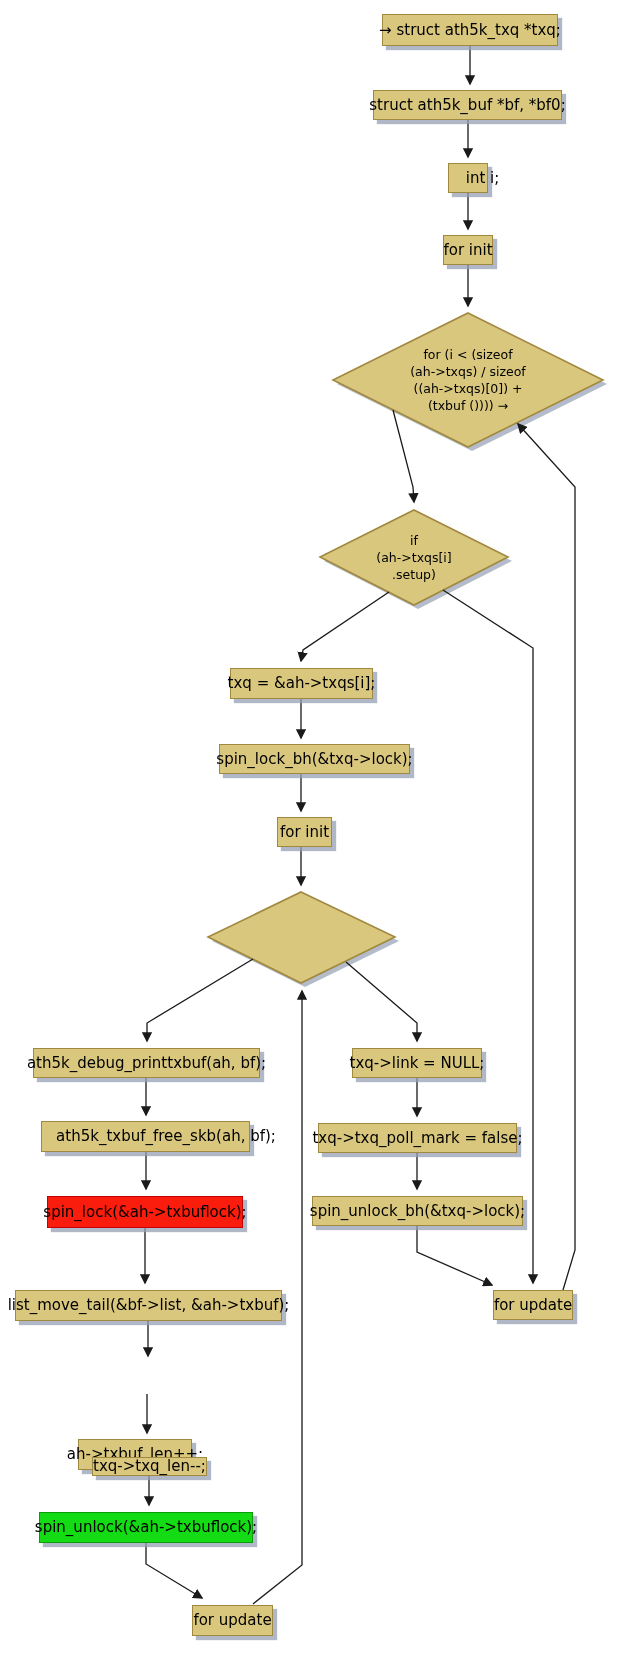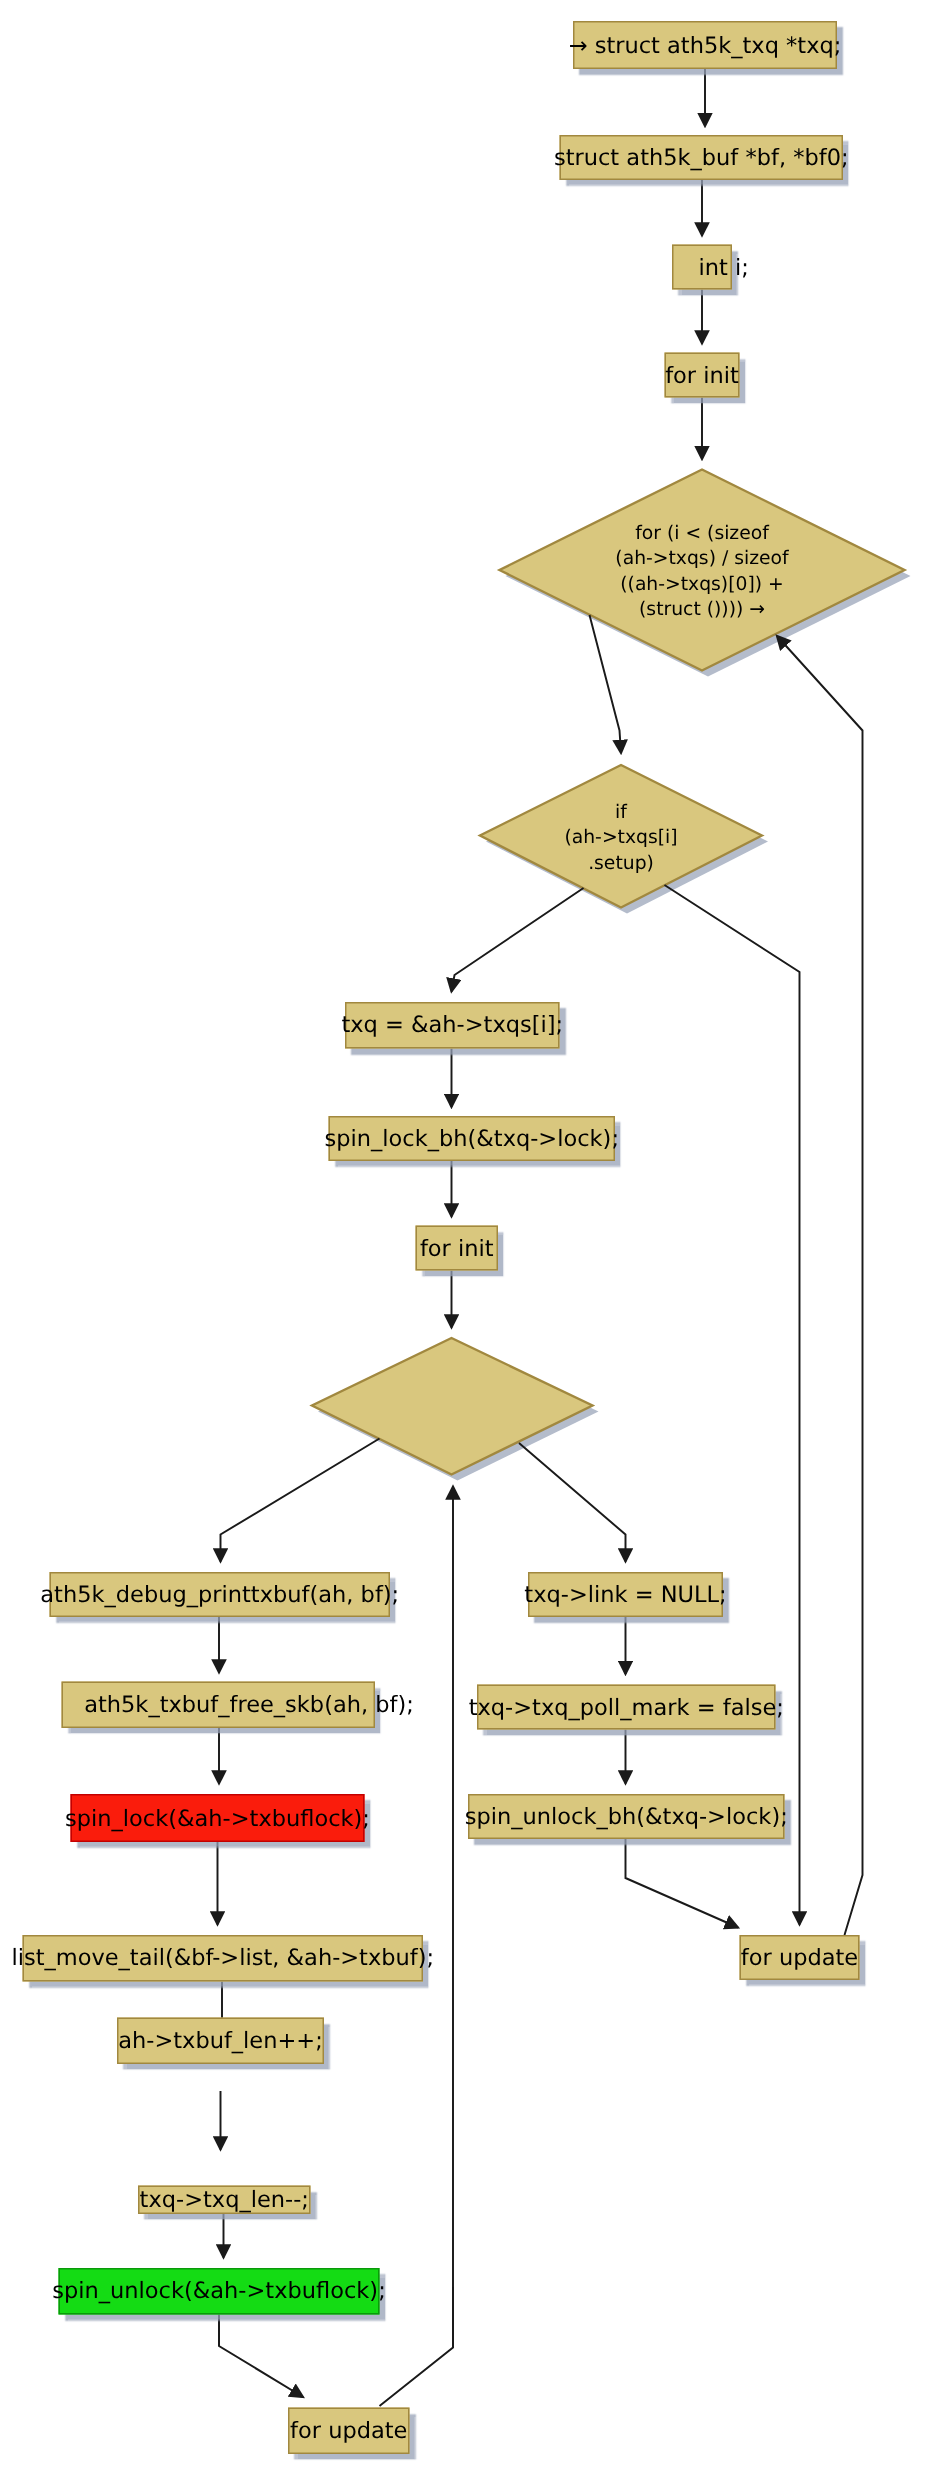--- a/index.html
+++ b/index.html
@@ -81,42 +81,42 @@
       <polyline points="417,1226 417,1252 492,1285" marker-end="url(#arrow)"></polyline>
       <polyline points="443,590 533,648 533,1283" marker-end="url(#arrow)"></polyline>
       <polyline points="563,1290 575,1250 575,487 518,424" marker-end="url(#arrow)"></polyline>
     </g>
   </svg>
 
   <div class="dtext" style="left:333px;top:313px;width:270px;height:134px;">
     <span>for (i &lt; (sizeof</span>
     <span>(ah-&gt;txqs) / sizeof</span>
     <span>((ah-&gt;txqs)[0]) +</span>
-    <span>(struct ()))) →</span>
+    <span>(txbuf ()))) →</span>
   </div>
   <div class="dtext" style="left:320px;top:510px;width:188px;height:95px;">
     <span>if</span>
     <span>(ah-&gt;txqs[i]</span>
     <span>.setup)</span>
   </div>
 
   <div class="node" style="left:382px;top:14px;width:176px;height:32px;">→ struct ath5k_txq *txq;</div>
   <div class="node" style="left:373px;top:90px;width:189px;height:30px;">struct ath5k_buf *bf, *bf0;</div>
   <div class="node" style="left:448px;top:163px;width:40px;height:30px;padding-left:29px;">int i;</div>
   <div class="node" style="left:443px;top:235px;width:50px;height:30px;">for init</div>
 
   <div class="node" style="left:230px;top:668px;width:143px;height:31px;">txq = &amp;ah-&gt;txqs[i];</div>
   <div class="node" style="left:207px;top:744px;width:191px;height:30px;margin-left:12px;">spin_lock_bh(&amp;txq-&gt;lock);</div>
   <div class="node" style="left:277px;top:817px;width:55px;height:30px;">for init</div>
 
   <div class="node" style="left:33px;top:1048px;width:227px;height:30px;">ath5k_debug_printtxbuf(ah, bf);</div>
   <div class="node" style="left:41px;top:1121px;width:209px;height:31px;padding-left:41px;">ath5k_txbuf_free_skb(ah, bf);</div>
   <div class="node red" style="left:47px;top:1196px;width:196px;height:32px;">spin_lock(&amp;ah-&gt;txbuflock);</div>
   <div class="node" style="left:15px;top:1290px;width:267px;height:31px;">list_move_tail(&amp;bf-&gt;list, &amp;ah-&gt;txbuf);</div>
-  <div class="node" style="left:78px;top:1345px;width:138px;height:31px;">ah-&gt;txbuf_len++;</div>
+  <div class="node" style="left:78px;top:1439px;width:114px;height:31px;">ah-&gt;txbuf_len++;</div>
   <div class="node" style="left:92px;top:1440px;width:115px;height:19px;margin-top:17px;">txq-&gt;txq_len--;</div>
   <div class="node green" style="left:39px;top:1512px;width:214px;height:31px;">spin_unlock(&amp;ah-&gt;txbuflock);</div>
   <div class="node" style="left:192px;top:1605px;width:81px;height:31px;">for update</div>
 
   <div class="node" style="left:352px;top:1048px;width:130px;height:30px;">txq-&gt;link = NULL;</div>
   <div class="node" style="left:318px;top:1123px;width:199px;height:30px;">txq-&gt;txq_poll_mark = false;</div>
   <div class="node" style="left:312px;top:1196px;width:211px;height:30px;">spin_unlock_bh(&amp;txq-&gt;lock);</div>
   <div class="node" style="left:493px;top:1290px;width:80px;height:30px;">for update</div>
 
 </div>

